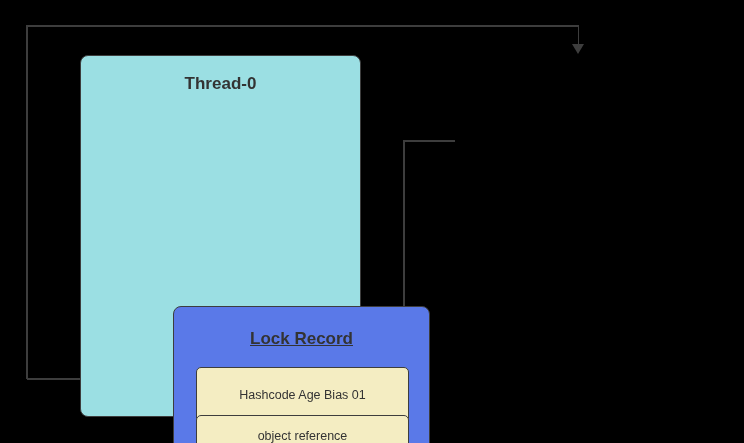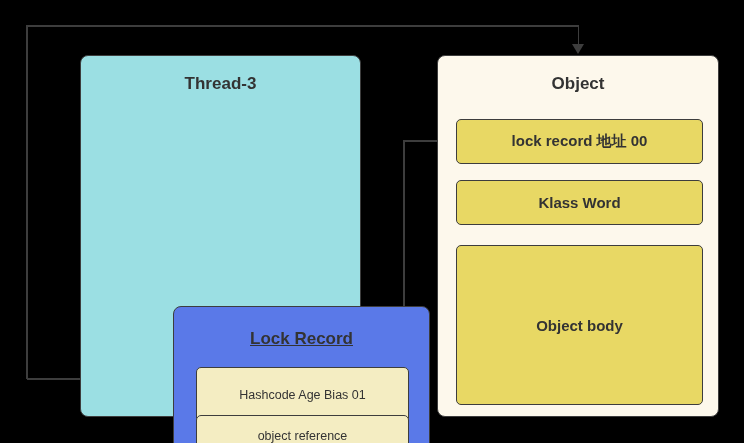--- a/index.html
+++ b/index.html
@@ -147,34 +147,25 @@
   <div class="conn h" style="left:26.2px; top:25.2px; width:553px;"></div>
   <div class="conn v" style="left:577.6px; top:25.2px; height:20px;"></div>
   <div class="arrow-down" style="left:572.4px; top:44px;"></div>
 
   <div class="conn h" style="left:404px; top:140.2px; width:51px;"></div>
   <div class="conn v" style="left:403.4px; top:140.2px; height:190px;"></div>
   <div class="conn h" style="left:366px; top:329.4px; width:38px;"></div>
   <div class="arrow-left" style="left:356px; top:324.2px;"></div>
 
   <div class="panel" id="thread-panel">
-    <div class="panel-title">Thread-3</div>
+    <div class="panel-title">Thread-0</div>
 
     <div class="panel" id="lock-record-panel">
       <div class="panel-title">Lock Record</div>
 
       <div class="inner-box box-pale" id="box-hashcode">Hashcode Age Bias 01</div>
 
       <div class="inner-box box-pale" id="box-objref">object reference</div>
     </div>
   </div>
 
-  <div class="panel" id="object-panel">
-    <div class="panel-title">Object</div>
-
-    <div class="inner-box box-yellow" id="box-lockrecord-addr">lock record 地址 00</div>
-
-    <div class="inner-box box-yellow" id="box-klass-word">Klass Word</div>
-
-    <div class="inner-box box-yellow" id="box-object-body">Object body</div>
-  </div>
 
 </div>
 
 </body></html>

